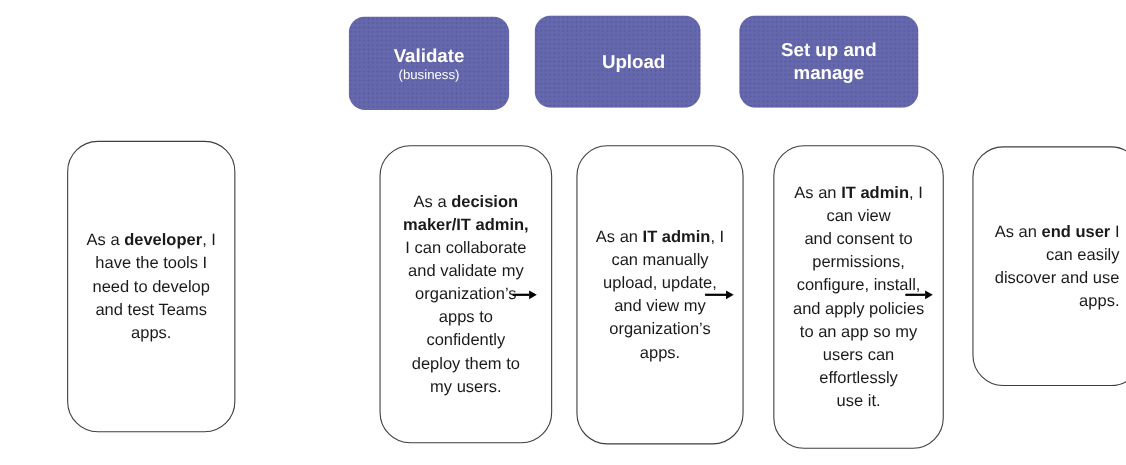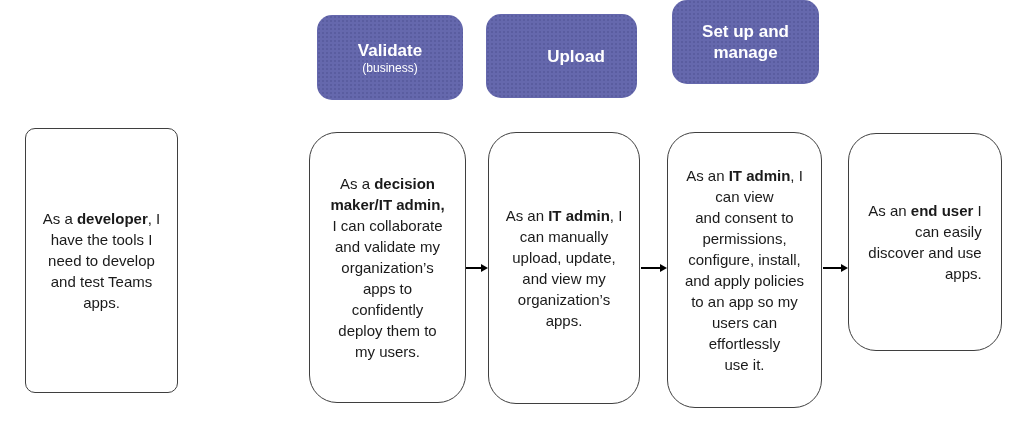--- a/index.html
+++ b/index.html
@@ -48,20 +48,21 @@
   .stage-card{
     position:absolute;
     background:var(--card-fill);
     border:1.5px solid var(--card-border);
     border-radius:28px;
     display:flex;
     align-items:center;
     justify-content:center;
     text-align:center;
     padding:8px;
+    margin-left:36px;
   }
   .stage-card .card-text{
     font-size:15px;
     line-height:21px;
     color:var(--body-text);
     white-space:pre-line;
   }
   .stage-card .card-text b{font-weight:bold;}
   .flow-arrow{
     position:absolute;
@@ -78,23 +79,23 @@
   .flow-arrow .head{
     width:0;height:0;
     border-top:4.5px solid transparent;
     border-bottom:4.5px solid transparent;
     border-left:7px solid var(--arrow);
   }
   
   #hdr-develop {left:27px; top:15px; width:148px; height:85px;}
   #hdr-validate{left:317px;top:15px; width:146px; height:85px;align-items:center;}
   #hdr-upload  {left:486px;top:14px; width:151px; height:84px;padding-left:29px;}
-  #hdr-setup   {left:672px;top:0; width:147px; height:84px;}
+  #hdr-setup   {left:672px;top:14px; width:163px; height:84px;}
   #hdr-discover{left:852px;top:14px; width:146px; height:84px;}
-  #card-develop {left:25px; top:128px; width:153px; height:265px;border-radius:10px;}
+  #card-develop {left:25px; top:128px; width:153px; height:265px;}
   #card-validate{left:309px;top:132px; width:157px; height:271px;}
   #card-upload  {left:488px;top:132px; width:152px; height:272px;}
   #card-setup   {left:667px;top:132px; width:155px; height:276px;}
   #card-discover{left:848px;top:133px; width:154px; height:218px;text-align:right;}
   #arrow-1{left:466px;width:22px;}
   #arrow-2{left:641px;width:26px;}
   #arrow-3{left:823px;width:25px;}
 </style>
 </head>
 <body>

